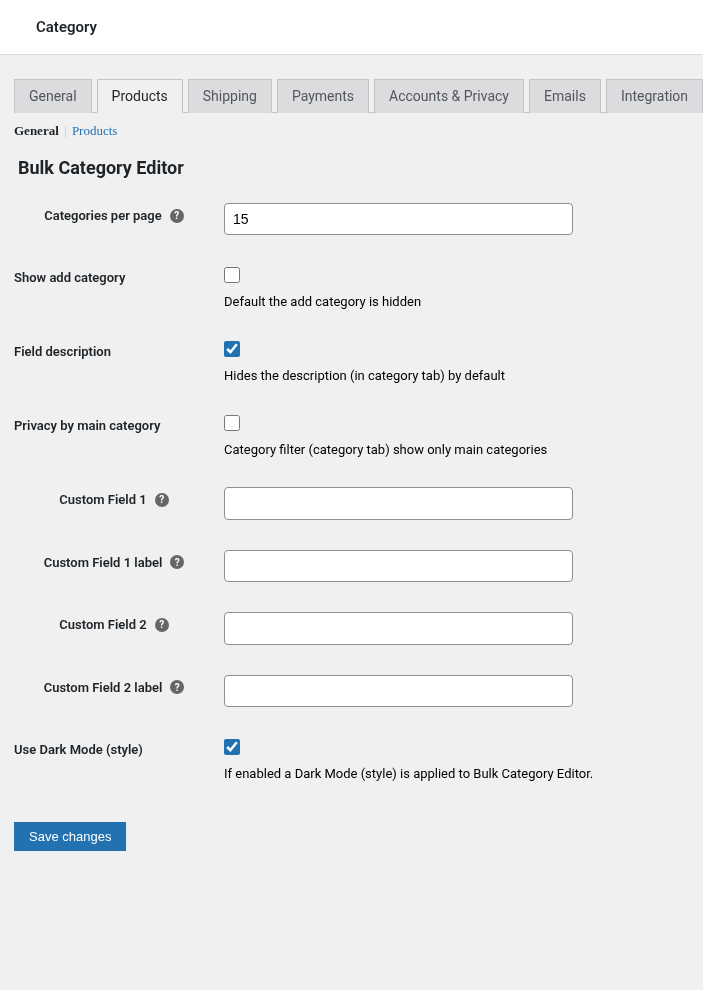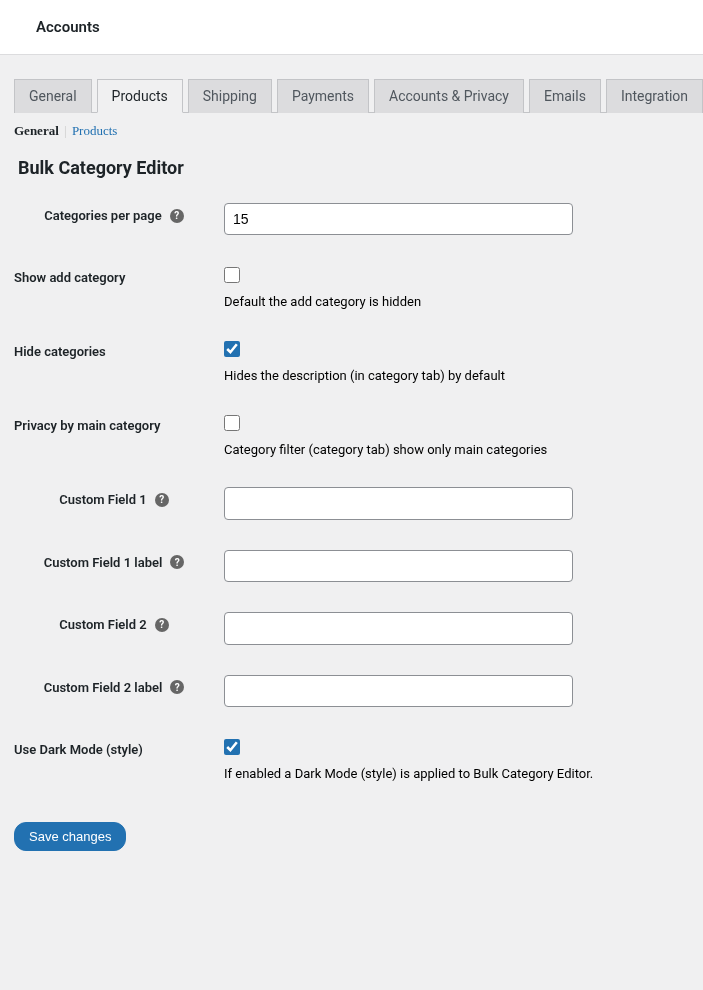--- a/index.html
+++ b/index.html
@@ -133,30 +133,30 @@
     font-size: 13px;
   }
   .submit-row {
     margin-top: 26px;
   }
   .button-primary {
     background: #2271b1;
     border: 1px solid #2271b1;
     color: #fff;
     padding: 6px 14px;
-    border-radius: 12px;
+    border-radius: 0;
     font-size: 13px;
     cursor: pointer;
   }
 </style>
 </head>
 <body>
 
 <div class="header-bar">
-  <h1>Accounts</h1>
+  <h1>Category</h1>
 </div>
 
 <div class="content-wrap">
 
   <div class="nav-tabs">
     <span class="nav-tab">General</span>
     <span class="nav-tab active">Products</span>
     <span class="nav-tab">Shipping</span>
     <span class="nav-tab">Payments</span>
     <span class="nav-tab">Accounts &amp; Privacy</span>
@@ -193,21 +193,21 @@
           <span>Show add category</span>
         </th>
         <td>
           <input type="checkbox" style="">
           <p class="field-desc">Default the add category is hidden</p>
         </td>
       </tr>
 
       <tr>
         <th>
-          <span>Hide categories</span>
+          <span>Field description</span>
         </th>
         <td>
           <input type="checkbox" checked="" style="">
           <p class="field-desc">Hides the description (in category tab) by default</p>
         </td>
       </tr>
 
       <tr>
         <th>
           <span>Privacy by main category</span>

